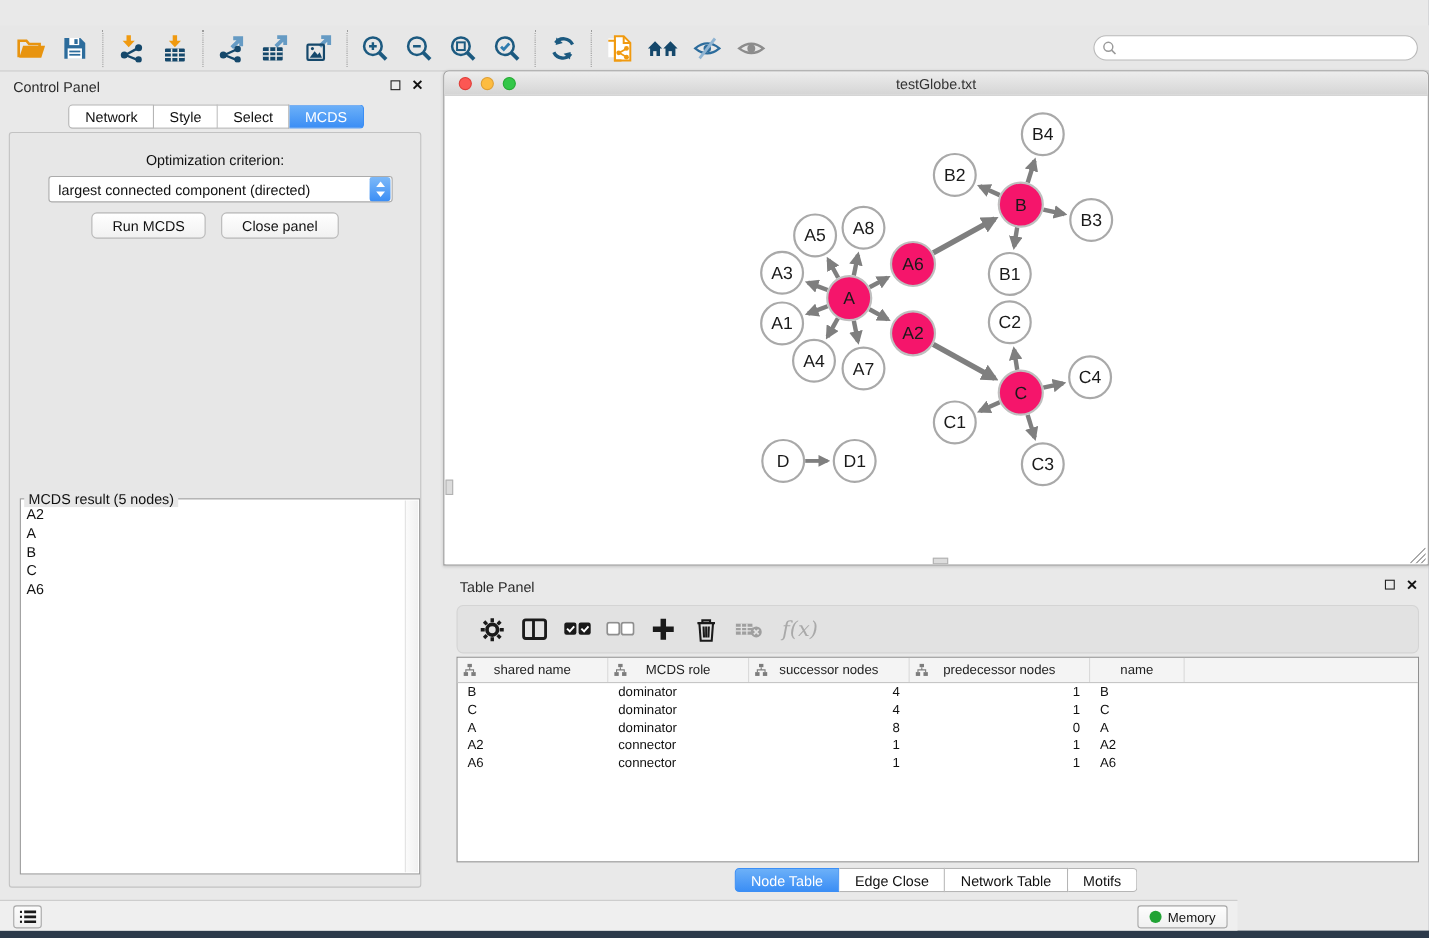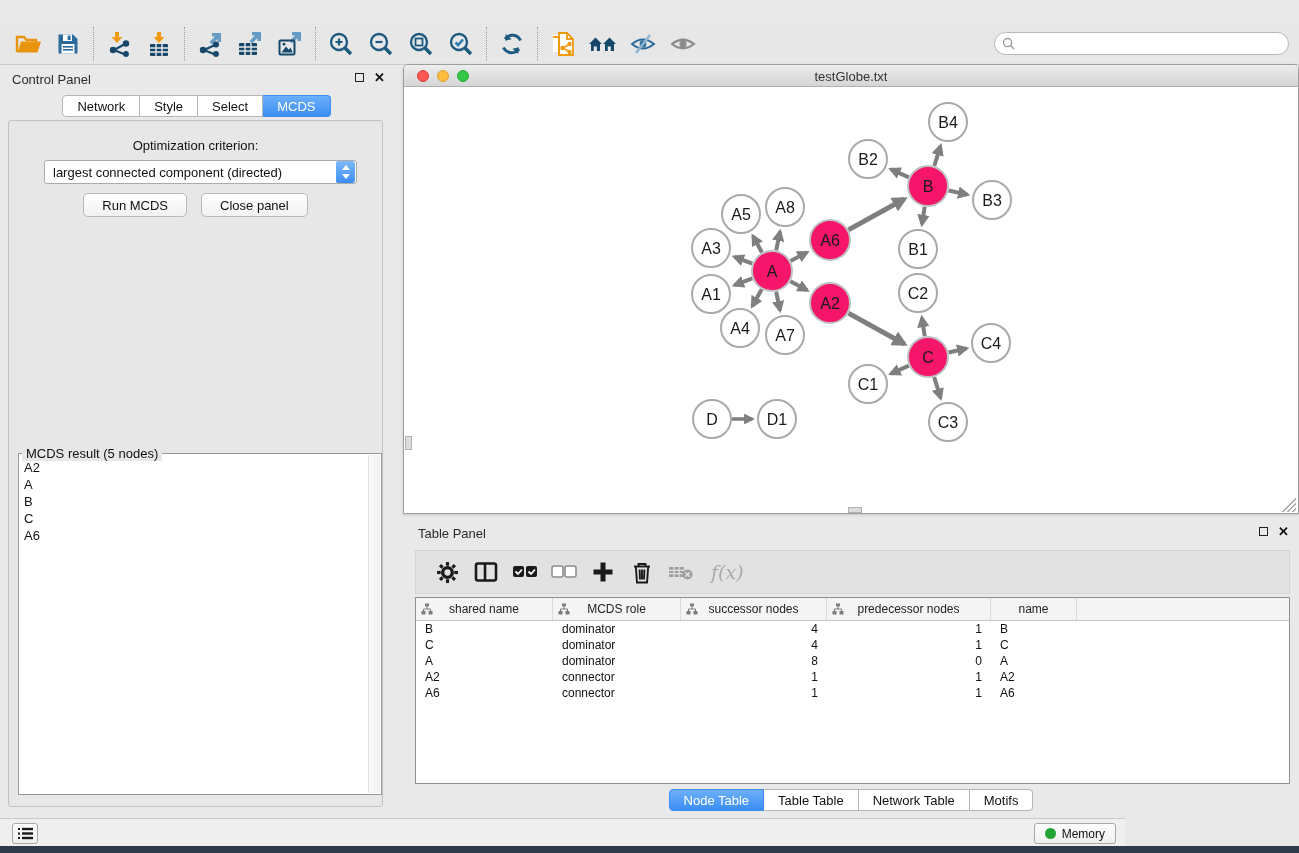--- a/index.html
+++ b/index.html
@@ -80,21 +80,21 @@
       linear-gradient(135deg, transparent 48%, #aaa 48%, #aaa 54%, transparent 54%,
         transparent 66%, #aaa 66%, #aaa 72%, transparent 72%, transparent 84%, #aaa 84%, #aaa 90%, transparent 90%); }
   .mini-scroll-v { position:absolute; left:0; top:348px; width:7px; height:14px; background:#dcdcdc; border:1px solid #b2b2b2; }
   .mini-scroll-h { position:absolute; left:443px; bottom:0; width:14px; height:6px; background:#dcdcdc; border:1px solid #b2b2b2; }
 
   
   .table-panel { position:absolute; left:403px; top:520px; width:896px; height:293px; }
   .table-panel .panel-title { position:absolute; left:15px; top:6px; font-size:13px; color:#2b2b2b; }
   .table-panel .win-ctls { right:10px; top:6px; }
   .tp-toolbar { position:absolute; left:12px; right:9px; top:30px; height:44px; background:#e2e2e2;
-    border:1px solid #d4d4d4; border-radius:0; display:flex; align-items:center; gap:13px; padding-left:18px; }
+    border:1px solid #d4d4d4; border-radius:6px; display:flex; align-items:center; gap:13px; padding-left:18px; }
   .tp-btn { width:26px; height:26px; display:flex; align-items:center; justify-content:center; flex:0 0 auto; }
   .fx { font-family:"DejaVu Serif", serif; font-style:italic; font-size:19px; color:#a9a9a9; margin-left:4px; }
 
   .datatable { position:absolute; left:12px; right:9px; top:77px; height:187px; background:#fff;
     border:1px solid #8f8f8f; overflow:hidden; }
   .dt-header { display:flex; height:23px; background:#f4f4f4; border-bottom:1px solid #c6c6c6; }
   .dt-hcell { display:flex; align-items:center; justify-content:center; gap:6px; font-size:12px; color:#222;
     border-right:1px solid #dadada; height:100%; flex:0 0 auto; position:relative; }
   .dt-hcell .hicon { position:absolute; left:5px; top:5px; }
   .dt-row { display:flex; height:16px; }
@@ -586,21 +586,21 @@
               <div class="dt-cell al" style="width: 128px;">connector</div>
               <div class="dt-cell ar" style="width: 146px;">1</div>
               <div class="dt-cell ar" style="width: 164px;">1</div>
               <div class="dt-cell al" style="width: 86px;">A6</div>
             </div>
           </div>
     </div>
 
     <div class="tp-tabs" id="tp-tabs">
           <div class="tab sel">Node Table</div>
-          <div class="tab">Table Table</div>
+          <div class="tab">Edge Close</div>
           <div class="tab">Network Table</div>
           <div class="tab">Motifs</div>
         </div>
   </div>
 
   <div class="statusbar">
     <div class="list-btn">
       <svg width="15" height="13" viewBox="0 0 15 13">
         <g stroke="#1a1a1a" stroke-width="2.4">
               <line x1="4" y1="2" x2="15" y2="2"></line>

